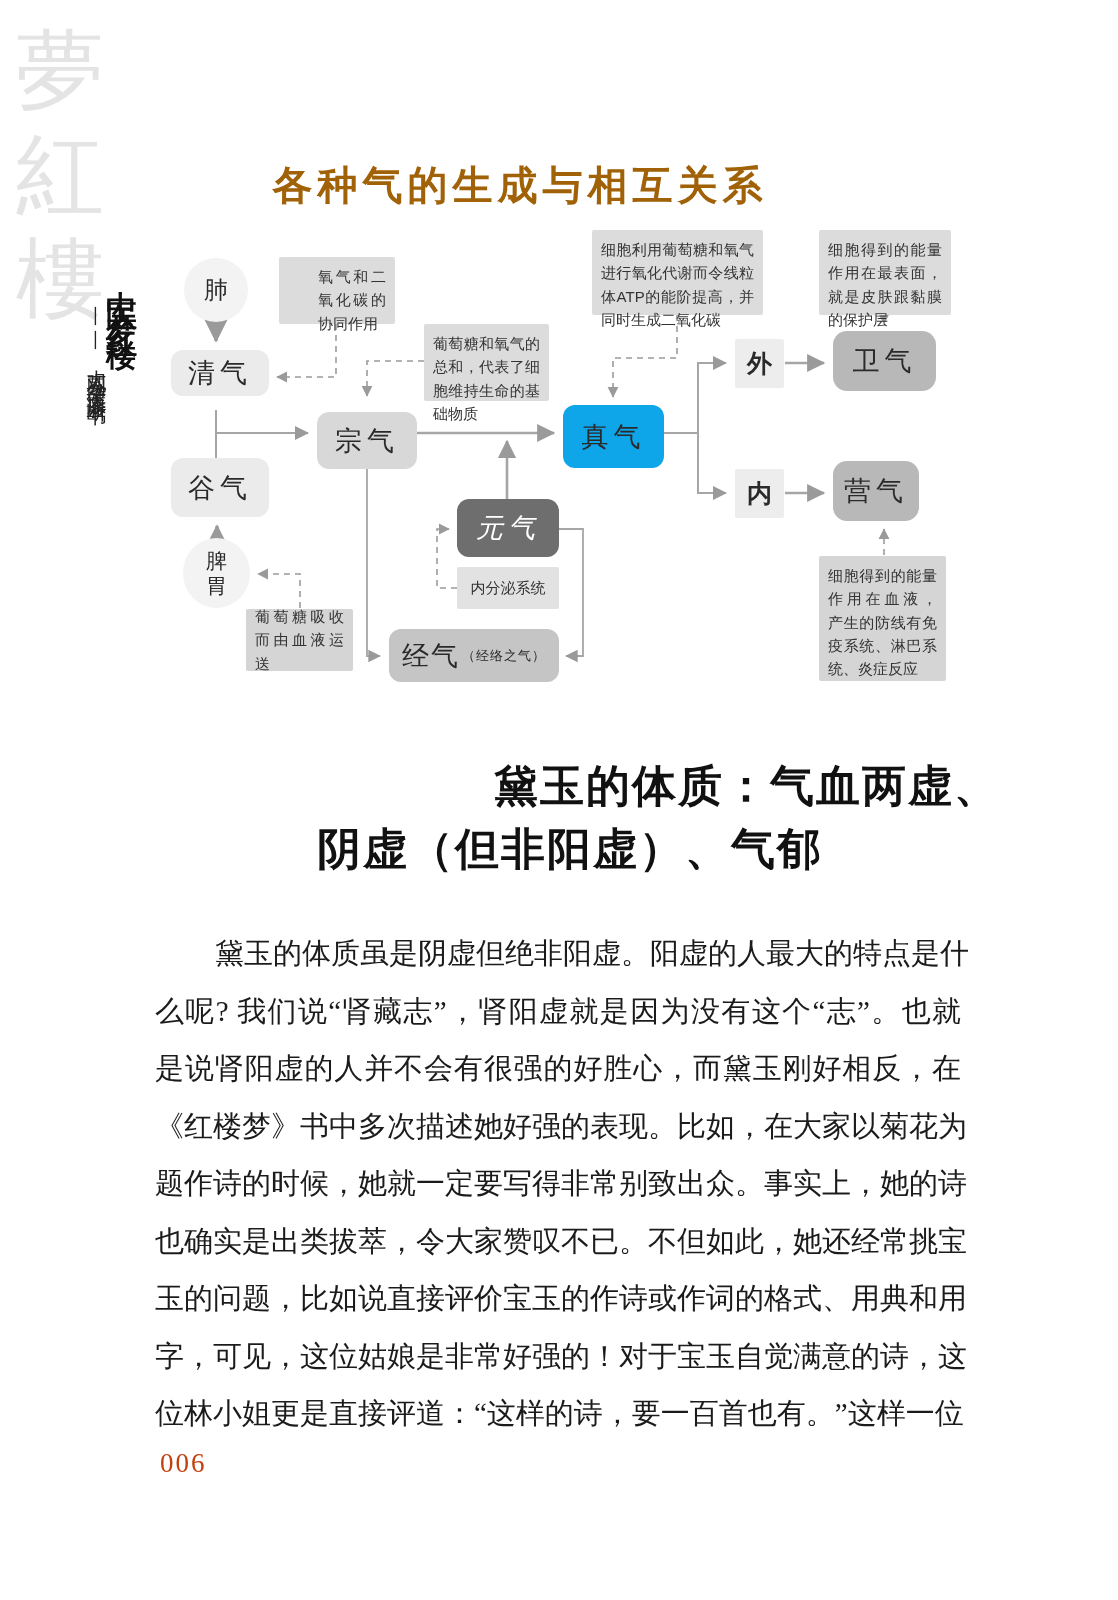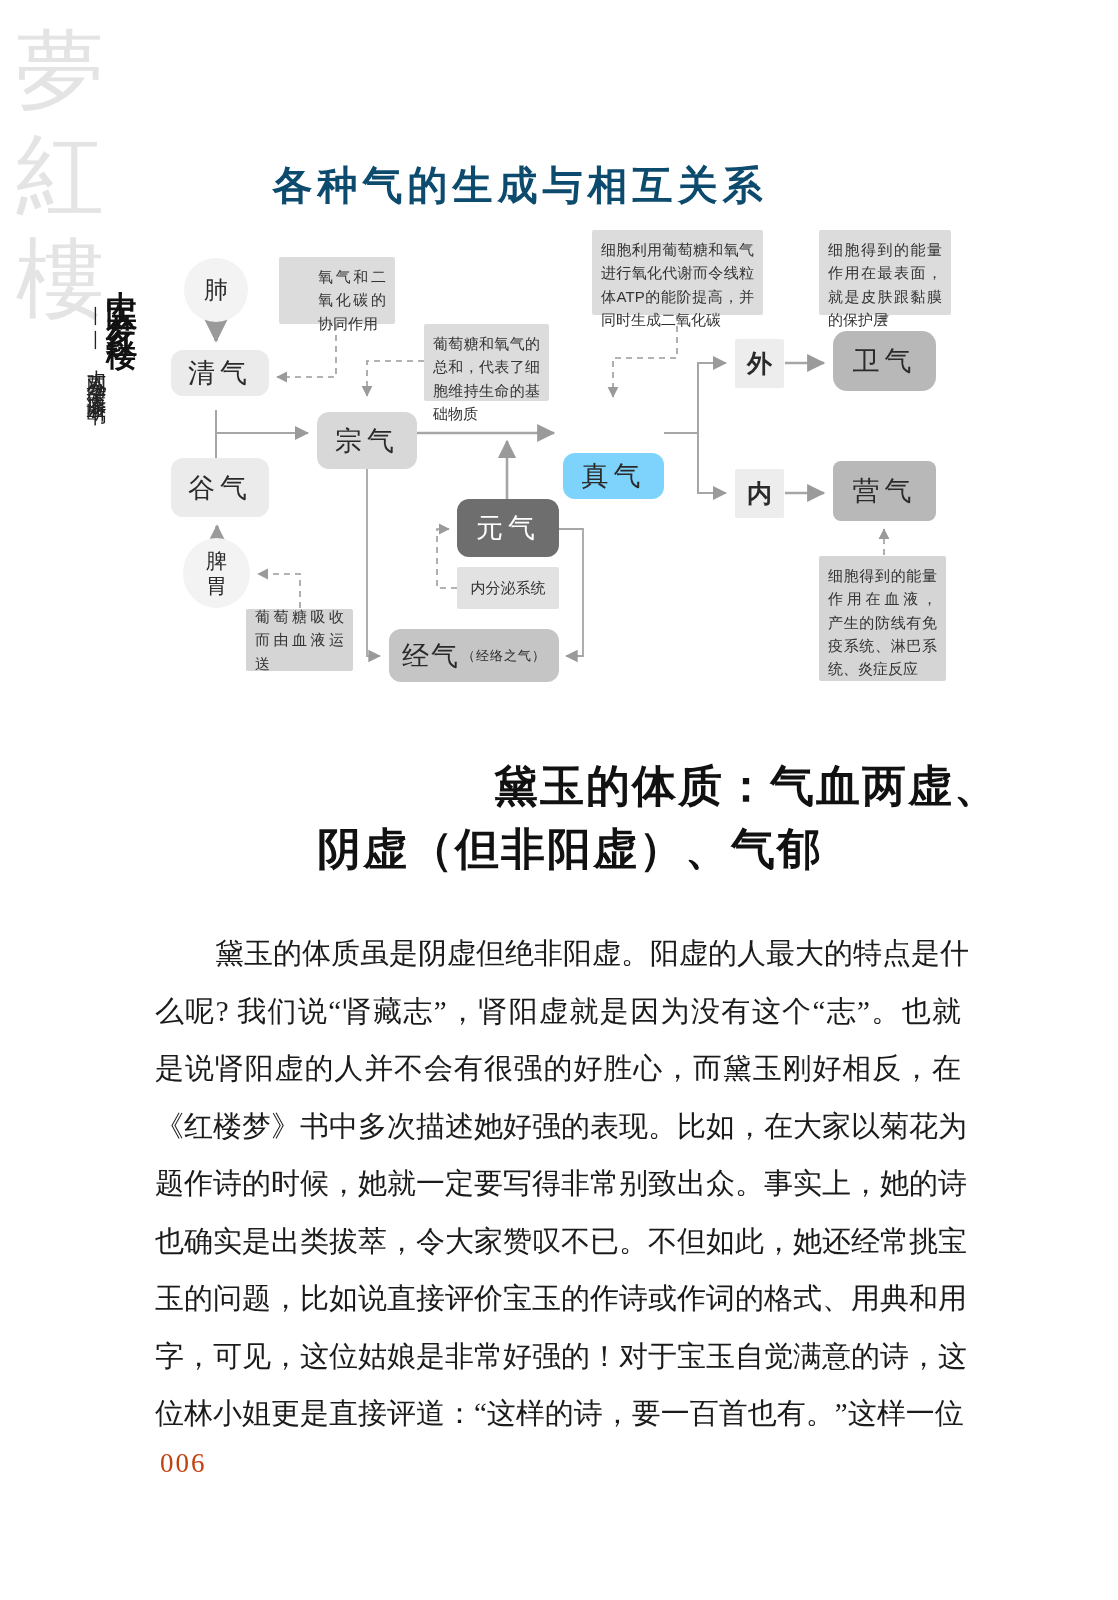--- a/index.html
+++ b/index.html
@@ -24,21 +24,21 @@
   .book-subtitle {
     position:absolute; left:84px; top:306px;
     writing-mode:vertical-rl; font-size:20px; letter-spacing:4px; color:#222;
     font-family:"DejaVu Serif","Liberation Serif",serif;
   }
 
   
   .diagram-title {
     position:absolute; left:150px; top:158px; width:740px;
     text-align:center; font-size:40px; font-weight:900; letter-spacing:5px;
-    color:#0c4a6e;
+    color:#a16207;
   }
   svg.connectors { position:absolute; left:0; top:0; }
   .node, .ann {
     position:absolute; display:flex; align-items:center; justify-content:center;
     font-family:"Liberation Sans","DejaVu Sans",sans-serif; color:#2a2a2a;
   }
   .node { border-radius:12px; font-size:27px; letter-spacing:5px; }
   .circle { border-radius:50%; font-size:24px; letter-spacing:0; }
   .sq { border-radius:2px; font-size:25px; font-weight:600; letter-spacing:0; }
   .ann {
@@ -142,40 +142,40 @@
 
   <div class="node" style="left:171px; top:350px; width:98px; height:46px; background:#ebebeb;">
     <span>清气</span>
   </div>
   <div class="node" style="left:171px; top:458px; width:98px; height:59px; background:#ebebeb;">
     <span>谷气</span>
   </div>
   <div class="node" style="left:317px; top:412px; width:100px; height:57px; background:#d8d8d8;">
     <span>宗气</span>
   </div>
-  <div class="node" style="left:563px; top:405px; width:101px; height:46px; background:#7dd3fc;margin-top:48px;">
+  <div class="node" style="left:563px; top:405px; width:101px; height:63px; background:#0ea5e9;">
     <span>真气</span>
   </div>
-  <div class="node node-dark" style="left:457px; top:499px; width:102px; height:58px; background:#6e6e6e;">
+  <div class="node node-dark" style="left:457px; top:499px; width:102px; height:58px; background:#6e6e6e;font-style:italic;">
     <span>元气</span>
   </div>
   <div class="node" style="left:389px; top:629px; width:170px; height:53px; background:#c5c5c5; letter-spacing:2px;">
     <span>经气</span>
     <span class="jingqi-sub">（经络之气）</span>
   </div>
   <div class="node sq" style="left:735px; top:339px; width:49px; height:49px; background:#ededed;">
     <span>外</span>
   </div>
   <div class="node sq" style="left:735px; top:469px; width:49px; height:49px; background:#ededed;">
     <span>内</span>
   </div>
   <div class="node" style="left:833px; top:331px; width:103px; height:60px; background:#b8b8b8; border-radius:14px;">
     <span>卫气</span>
   </div>
-  <div class="node" style="left:833px; top:461px; width:103px; height:60px; background:#b8b8b8; border-radius:8px;">
+  <div class="node" style="left:833px; top:461px; width:86px; height:60px; background:#b8b8b8; border-radius:14px;">
     <span>营气</span>
   </div>
   <div class="ann" style="left:457px; top:567px; width:102px; height:42px; background:#e2e2e2; justify-content:center; align-items:center; text-align:center;">
     <span>内分泌系统</span>
   </div>
 
   <div class="ann" style="left:279px; top:257px; width:116px; height:67px; background:#dcdcdc;padding-left:39px;">
     <span>氧气和二氧化碳的协同作用</span>
   </div>
   <div class="ann" style="left:424px; top:324px; width:125px; height:77px; background:#dcdcdc;">

